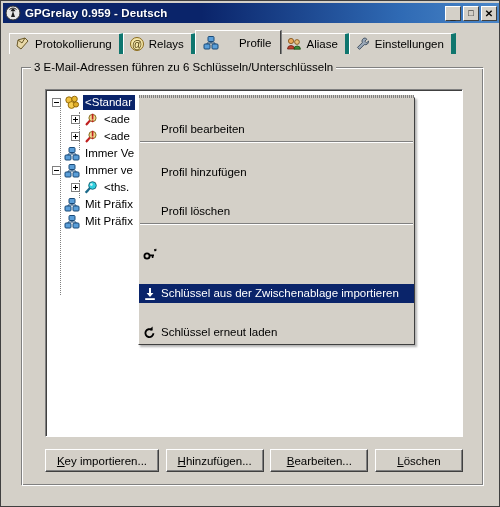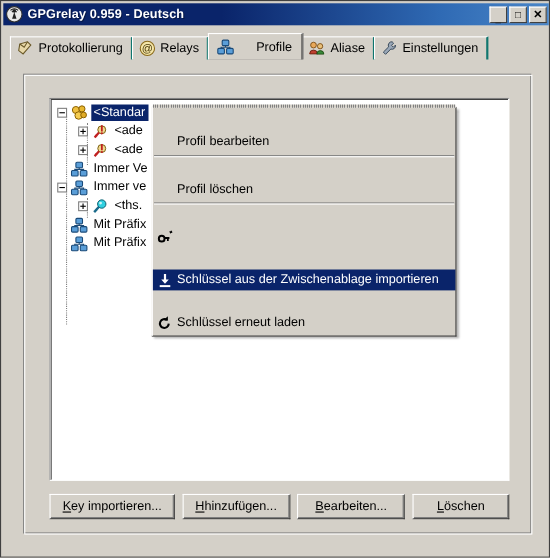--- a/index.html
+++ b/index.html
@@ -74,21 +74,21 @@
   }
   .tab {
     height: 21px;
     display: flex; align-items: center;
     padding: 0 7px 0 5px;
     font-size: 11.5px;
     color: #000;
     background: #d4d0c8;
     border-top: 1px solid #ffffff;
     border-left: 1px solid #ffffff;
-    border-right: 2px solid #0f766e;
+    border-right: 5px solid #0f766e;
     border-bottom: none;
     margin-right: -1px;
     cursor: default;
     white-space: nowrap;
     position: relative;
   }
   .tab.selected {
     height: 24px;
     margin-top: -3px;
     z-index: 5;
@@ -351,20 +351,21 @@
         <svg width="16" height="16" viewBox="0 0 16 16">
           <path d="M10.5 2 a3.2 3.2 0 0 0 -3.2 4.6 L2.5 11.4 l2 2 L9.3 8.6 A3.2 3.2 0 0 0 13.5 5 L11.6 6.9 L9.9 5.2 L11.8 3.3 Z" fill="#9aa8b8" stroke="#3a4a5a" stroke-width="0.9"></path>
         </svg>
       </span>
       <span>Einstellungen</span>
     </div>
   </div>
 
   <div id="groupbox"></div>
   <div id="groupbox-inner-hl"></div>
+  <div id="groupbox-label">3 E-Mail-Adressen führen zu 6 Schlüsseln/Unterschlüsseln</div>
 
   <div id="treepanel">
 
     <div class="dotline" style="left:14px; top:13px; height:192px;"></div>
     <div class="dotline" style="left:33px; top:22px; height:38px;"></div>
     <div class="dotline" style="left:33px; top:90px; height:18px;"></div>
 
     <div class="tree-row" style="left:6px; top:4px;">
       <span class="expander"></span>
       <span class="tree-icon">
@@ -471,20 +472,24 @@
 
   <div id="ctxmenu">
 
     <div class="menu-item">
       <span class="menu-icon blank"></span>
       <span class="menu-text">Profil bearbeiten</span>
     </div>
 
     <div class="menu-sep"></div>
 
+    <div class="menu-item">
+      <span class="menu-icon blank"></span>
+      <span class="menu-text">Profil hinzufügen</span>
+    </div>
 
     <div class="menu-item">
       <span class="menu-icon blank"></span>
       <span class="menu-text">Profil löschen</span>
     </div>
 
     <div class="menu-sep"></div>
 
     <div class="menu-item">
       <span class="menu-icon">

